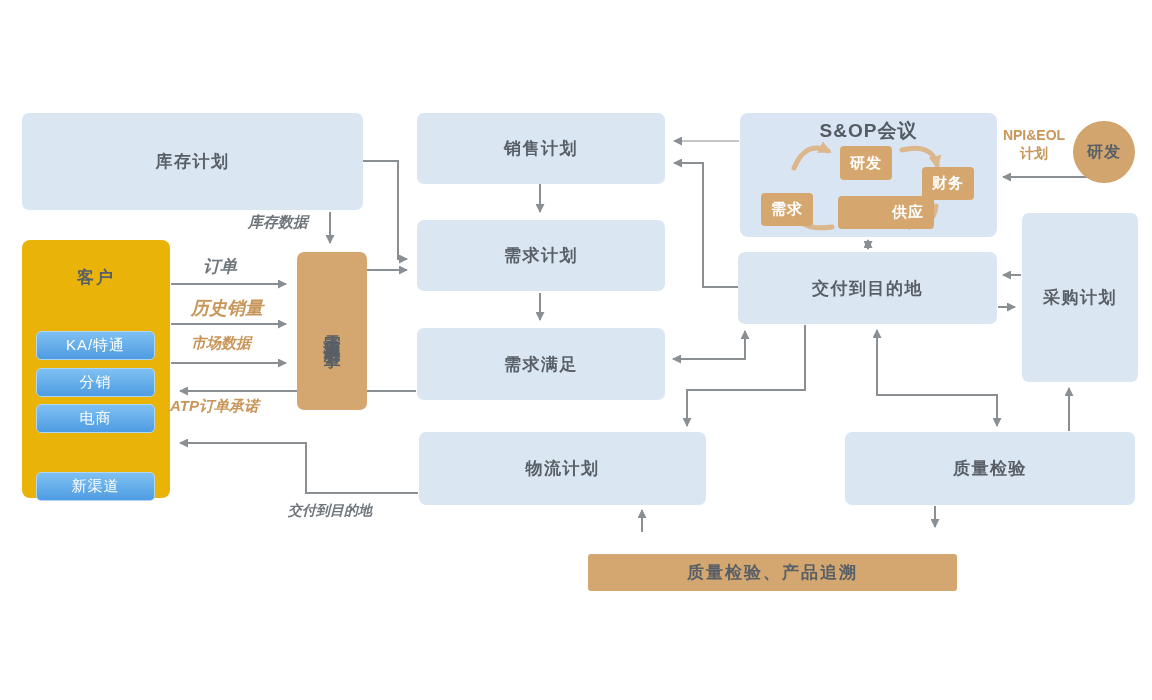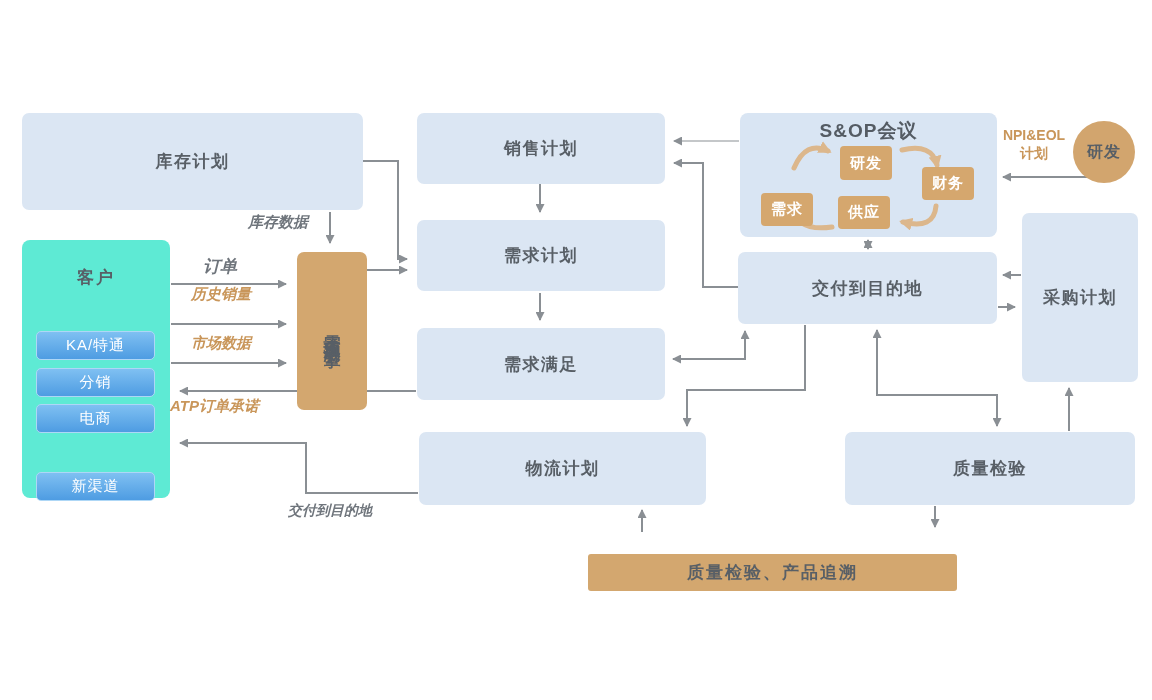--- a/index.html
+++ b/index.html
@@ -3,21 +3,21 @@
 <meta charset="utf-8">
 <style>
   html,body{margin:0;padding:0;background:#fff;}
   #canvas{position:relative;width:1152px;height:700px;background:#ffffff;overflow:hidden;
           font-family:"Liberation Sans","DejaVu Sans",sans-serif;}
   #wires{position:absolute;left:0;top:0;z-index:1;}
   .box{position:absolute;z-index:2;display:flex;align-items:center;justify-content:center;
        font-weight:bold;font-size:17px;color:#585f66;letter-spacing:1.5px;border-radius:7px;}
   .blue{background:#dbe6f3;}
   .tanbox{background:#d3a76f;}
-  .panel{position:absolute;z-index:2;background:#5eead4;border-radius:8px;}
+  .panel{position:absolute;z-index:2;background:#eab308;border-radius:8px;}
   .panel-title{position:absolute;left:0;width:100%;text-align:center;font-weight:bold;
        font-size:17px;color:#585f66;letter-spacing:2px;}
   .btn{position:absolute;left:14px;width:119px;height:29px;border-radius:5px;
        background:linear-gradient(180deg,#7fc0f2,#4e9ce2);border:1px solid #aed7f6;
        color:#fff;font-size:15px;display:flex;align-items:center;justify-content:center;
        box-sizing:border-box;letter-spacing:1px;}
   .vtext{writing-mode:vertical-rl;text-orientation:upright;letter-spacing:3px;}
   .chip{position:absolute;background:#d5a76e;border-radius:4px;color:#ffffff;font-weight:bold;
        font-size:15px;display:flex;align-items:center;justify-content:center;z-index:3;letter-spacing:1px;}
   .sop-title{position:absolute;top:5px;left:0;width:100%;text-align:center;font-weight:bold;
@@ -108,30 +108,30 @@
       </defs>
       <g stroke="#dcb78c" stroke-width="5" fill="none" stroke-linecap="round">
         <path d="M54,55 Q66,27 88,38" marker-end="url(#at)"></path>
         <path d="M162,37 Q192,30 197,52" marker-end="url(#at)"></path>
         <path d="M196,93 Q194,117 163,109" marker-end="url(#at)"></path>
         <path d="M92,114 Q58,119 52,95" marker-end="url(#at)"></path>
       </g>
     </svg>
     <div class="chip" style="left:100px;top:33px;width:52px;height:34px;">研发</div>
     <div class="chip" style="left:182px;top:54px;width:52px;height:33px;">财务</div>
-    <div class="chip" style="left:98px;top:83px;width:52px;height:33px;">供应</div>
+    <div class="chip" style="left:98px;top:83px;width:52px;height:33px;padding-left:44px;">供应</div>
     <div class="chip" style="left:21px;top:54px;width:52px;height:33px;margin-top:26px;">需求</div>
   </div>
 
   <div class="circle" style="left:1073px;top:121px;width:62px;height:62px;">研发</div>
   <div class="npi" style="left:996px;top:127px;width:76px;">
     <div>NPI&amp;EOL</div>
     <div>计划</div>
   </div>
 
   <div class="flabel lab-gray" style="left:248px;top:213px;font-size:15px;">库存数据</div>
   <div class="flabel lab-gray" style="left:203px;top:255px;font-size:17px;">订单</div>
-  <div class="flabel lab-tan" style="left:191px;top:285px;font-size:15px;">历史销量</div>
+  <div class="flabel lab-tan" style="left:191px;top:296px;font-size:18px;">历史销量</div>
   <div class="flabel lab-tan" style="left:191px;top:334px;font-size:15px;">市场数据</div>
   <div class="flabel lab-tan" style="left:170px;top:397px;font-size:15px;">ATP订单承诺</div>
   <div class="flabel lab-gray" style="left:288px;top:502px;font-size:14px;">交付到目的地</div>
 
 </div>
 
 </body></html>

